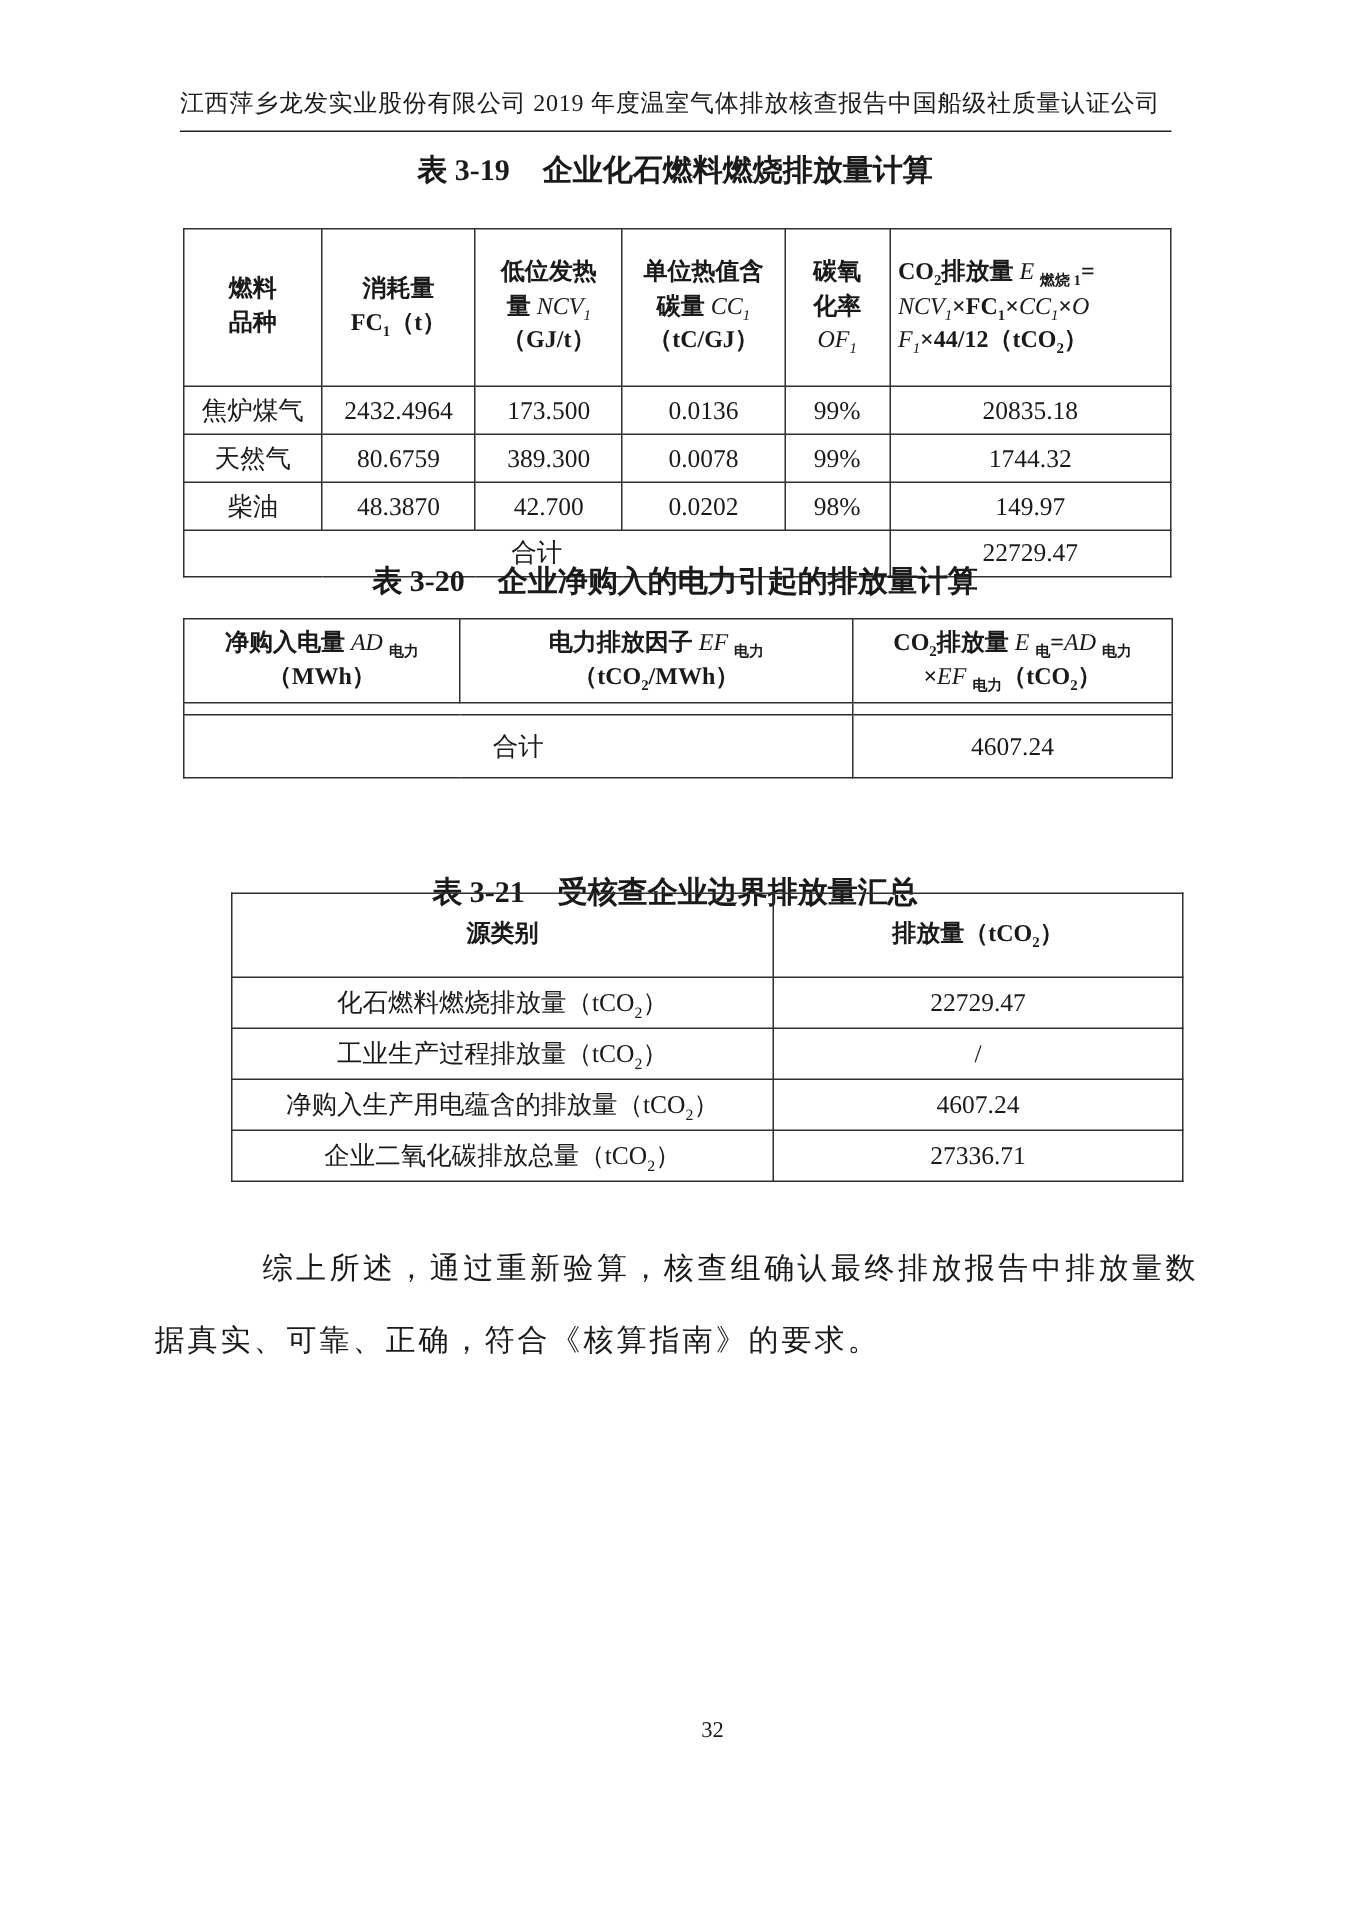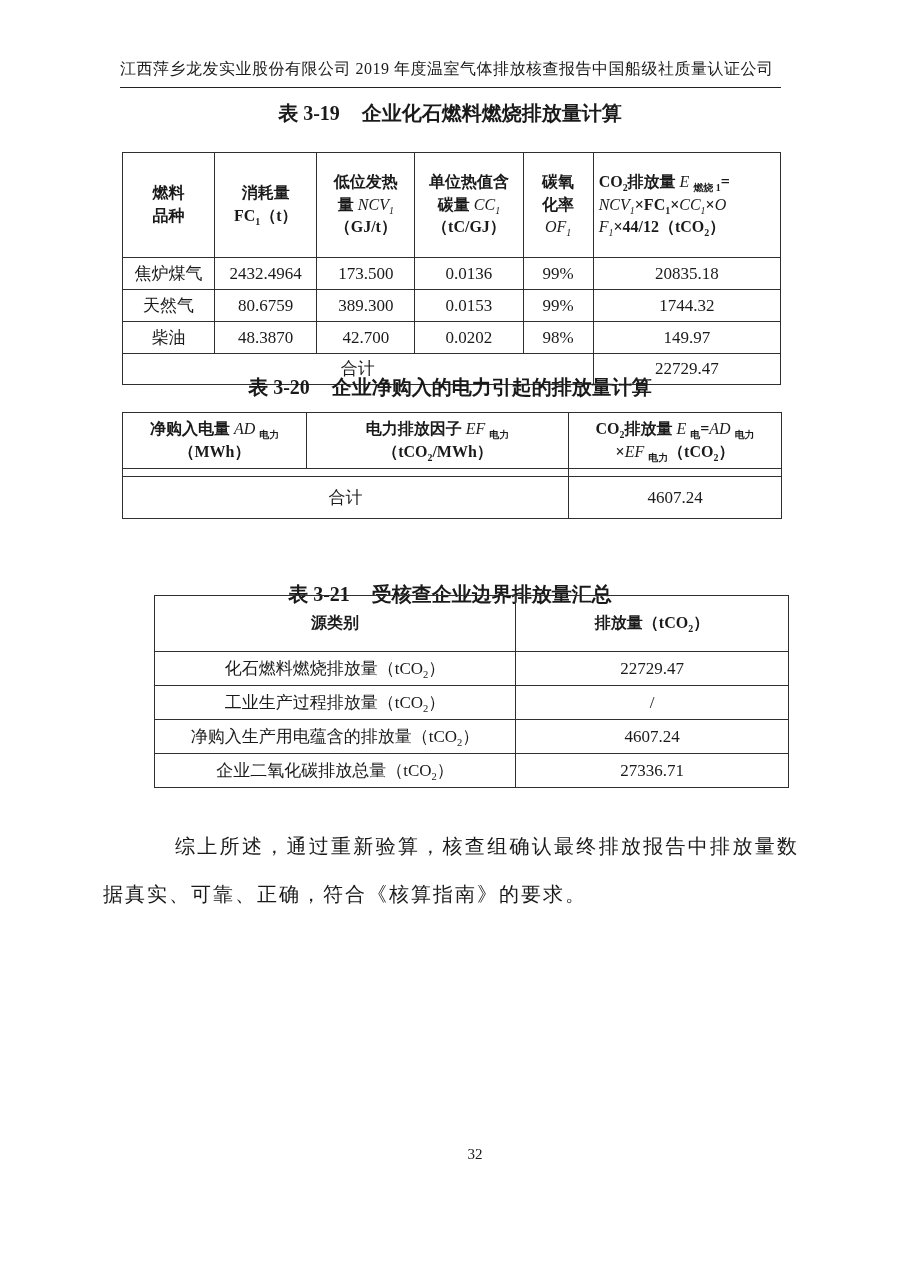--- a/index.html
+++ b/index.html
@@ -86,21 +86,21 @@
       <td>2432.4964</td>
       <td>173.500</td>
       <td>0.0136</td>
       <td>99%</td>
       <td>20835.18</td>
     </tr>
     <tr class="drow">
       <td>天然气</td>
       <td>80.6759</td>
       <td>389.300</td>
-      <td>0.0153</td>
+      <td>0.0078</td>
       <td>99%</td>
       <td>1744.32</td>
     </tr>
     <tr class="drow">
       <td>柴油</td>
       <td>48.3870</td>
       <td>42.700</td>
       <td>0.0202</td>
       <td>98%</td>
       <td>149.97</td>

